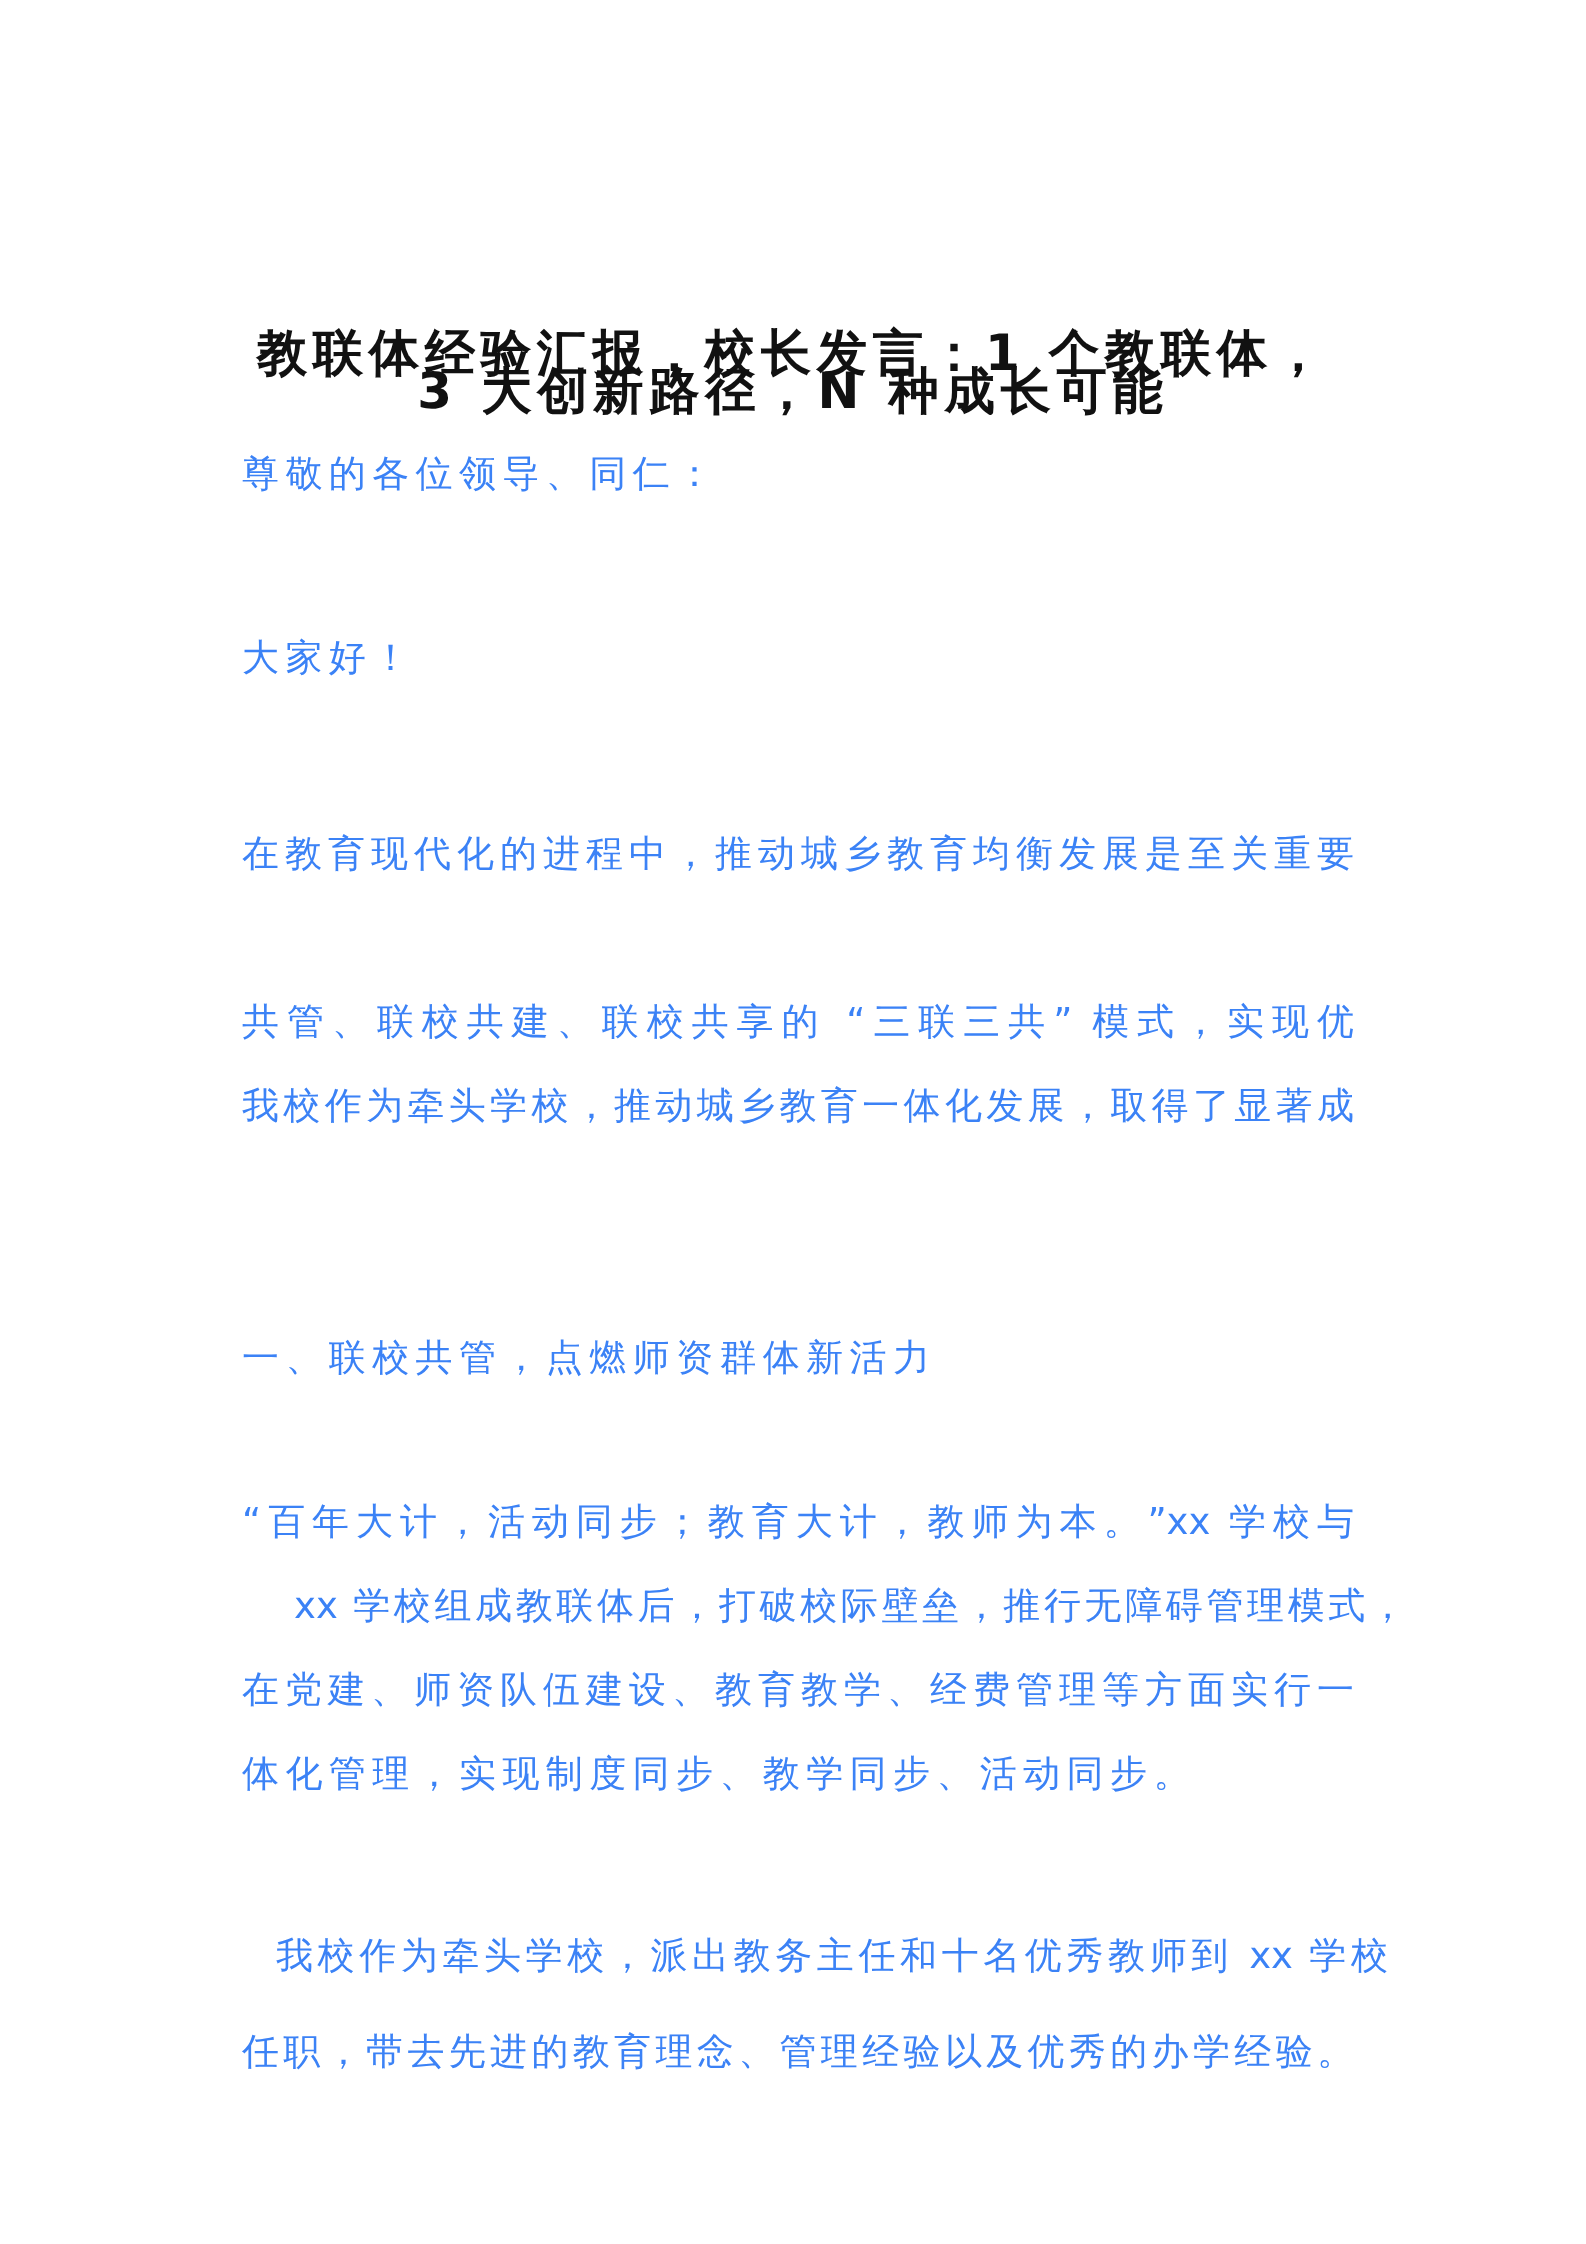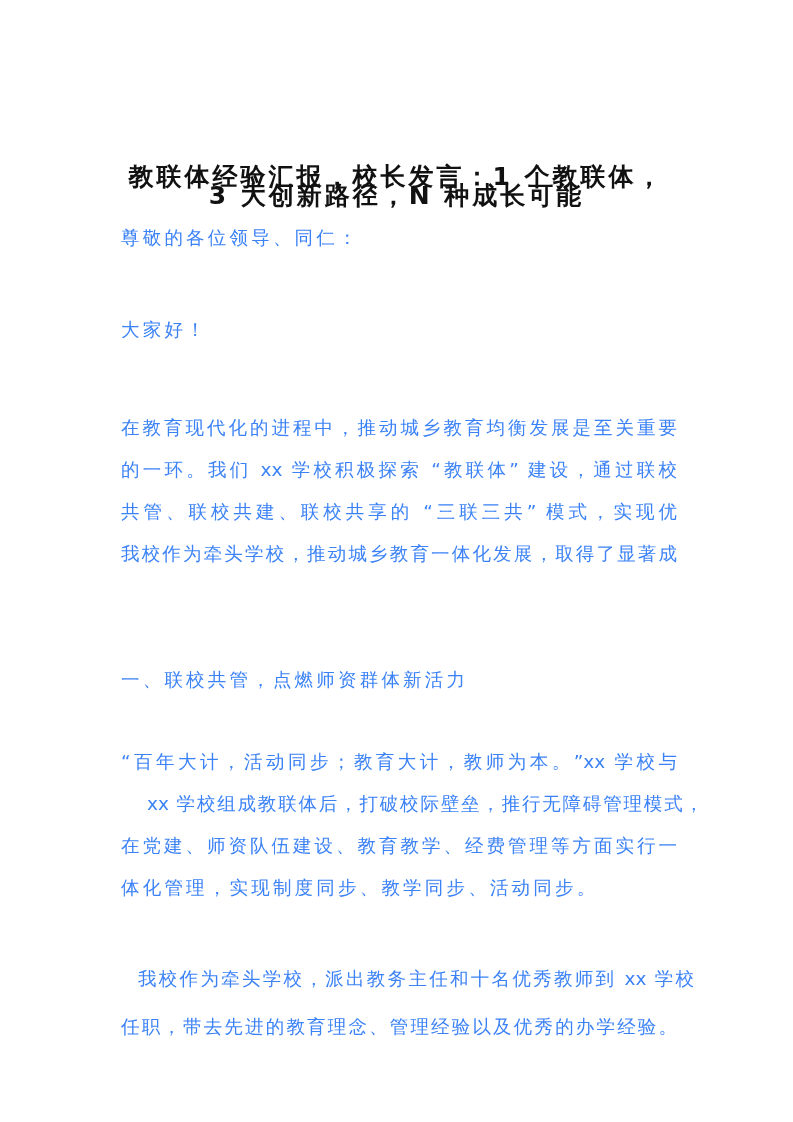--- a/index.html
+++ b/index.html
@@ -55,21 +55,20 @@
 <div class="page">
 
   <div class="title-line" style="top:128px;margin-top:32px;">教联体经验汇报，校长发言：1 个教联体，</div>
   <div class="title-line" style="top:179px;">3 大创新路径，N 种成长可能</div>
 
   <div class="line" style="top:226px;">尊敬的各位领导、同仁：</div>
 
   <div class="line" style="top:318px;">大家好！</div>
 
   <div class="line justify" style="top:416px;">在教育现代化的进程中，推动城乡教育均衡发展是至关重要</div>
-  <div class="line justify" style="top:458px;">的一环。我们 xx 学校积极探索 “教联体” 建设，通过联校</div>
   <div class="line justify" style="top:500px;">共管、联校共建、联校共享的 “三联三共” 模式，实现优</div>
   <div class="line justify" style="top:542px;">我校作为牵头学校，推动城乡教育一体化发展，取得了显著成</div>
 
   <div class="line" style="top:668px;">一、联校共管，点燃师资群体新活力</div>
 
   <div class="line justify" style="top:750px;">“百年大计，活动同步；教育大计，教师为本。”xx 学校与</div>
   <div class="line justify" style="top:792px;margin-left:26px;">xx 学校组成教联体后，打破校际壁垒，推行无障碍管理模式，</div>
   <div class="line justify" style="top:834px;">在党建、师资队伍建设、教育教学、经费管理等方面实行一</div>
   <div class="line" style="top:876px;">体化管理，实现制度同步、教学同步、活动同步。</div>
 

